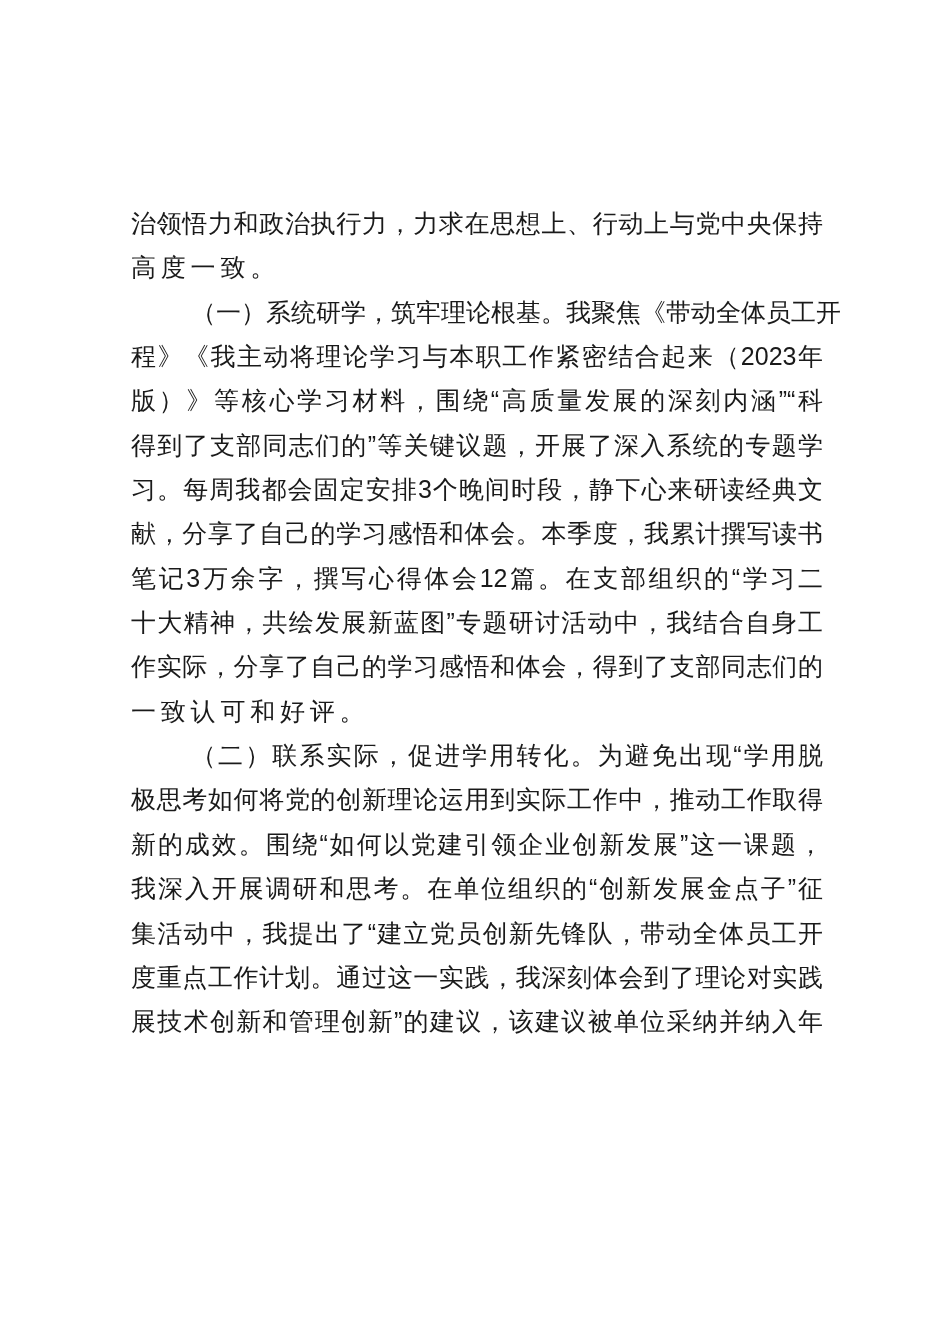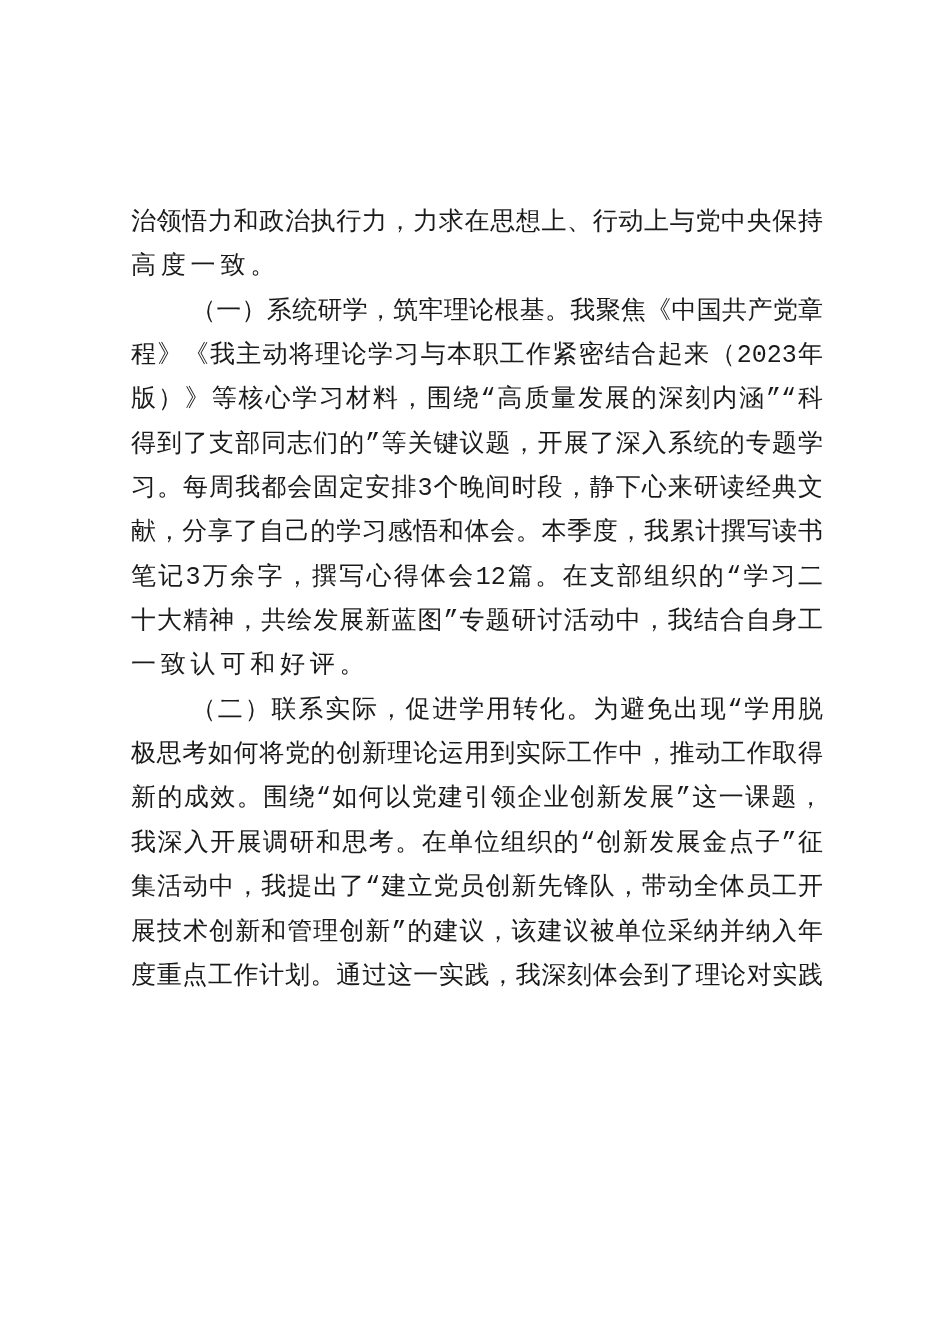--- a/index.html
+++ b/index.html
@@ -6,47 +6,48 @@
   body { width: 950px; height: 1344px; position: relative; overflow: hidden; }
   .page {
     position: absolute; left: 0; top: 0; width: 950px; height: 1344px;
     background: #ffffff;
   }
   .text-block {
     position: absolute; left: 131px; top: 201px; width: 700px;
   }
   .line {
     height: 44.35px; line-height: 44.35px;
-    font-family: Liberation Mono, monospace;
+    font-family: Liberation Sans, sans-serif;
     font-size: 25px; color: #1a1a1a;
     white-space: nowrap;
     letter-spacing: 4.8px;
   }
   .line.justify {
     text-align: justify; text-align-last: justify; width: 692px; letter-spacing: 0;
   }
   .line.indent { padding-left: 60px; width: 632px; }
 </style>
 </head>
 <body>
 
 <div class="page">
   <div class="text-block">
     <div class="line justify">治领悟力和政治执行力，力求在思想上、行动上与党中央保持</div>
     <div class="line">高度一致。</div>
-    <div class="line justify indent">（一）系统研学，筑牢理论根基。我聚焦《中国共产党章</div>
+    <div class="line justify indent">（一）系统研学，筑牢理论根基。我聚焦《带动全体员工开</div>
     <div class="line justify">程》《我主动将理论学习与本职工作紧密结合起来（2023年</div>
     <div class="line justify">版）》等核心学习材料，围绕“高质量发展的深刻内涵”“科</div>
     <div class="line justify">得到了支部同志们的”等关键议题，开展了深入系统的专题学</div>
     <div class="line justify">习。每周我都会固定安排3个晚间时段，静下心来研读经典文</div>
     <div class="line justify">献，分享了自己的学习感悟和体会。本季度，我累计撰写读书</div>
     <div class="line justify">笔记3万余字，撰写心得体会12篇。在支部组织的“学习二</div>
     <div class="line justify">十大精神，共绘发展新蓝图”专题研讨活动中，我结合自身工</div>
+    <div class="line justify">作实际，分享了自己的学习感悟和体会，得到了支部同志们的</div>
     <div class="line">一致认可和好评。</div>
     <div class="line justify indent">（二）联系实际，促进学用转化。为避免出现“学用脱</div>
     <div class="line justify">极思考如何将党的创新理论运用到实际工作中，推动工作取得</div>
     <div class="line justify">新的成效。围绕“如何以党建引领企业创新发展”这一课题，</div>
     <div class="line justify">我深入开展调研和思考。在单位组织的“创新发展金点子”征</div>
     <div class="line justify">集活动中，我提出了“建立党员创新先锋队，带动全体员工开</div>
+    <div class="line justify">度重点工作计划。通过这一实践，我深刻体会到了理论对实践</div>
     <div class="line justify">展技术创新和管理创新”的建议，该建议被单位采纳并纳入年</div>
-    <div class="line justify">度重点工作计划。通过这一实践，我深刻体会到了理论对实践</div>
   </div>
 </div>
 
 </body></html>

